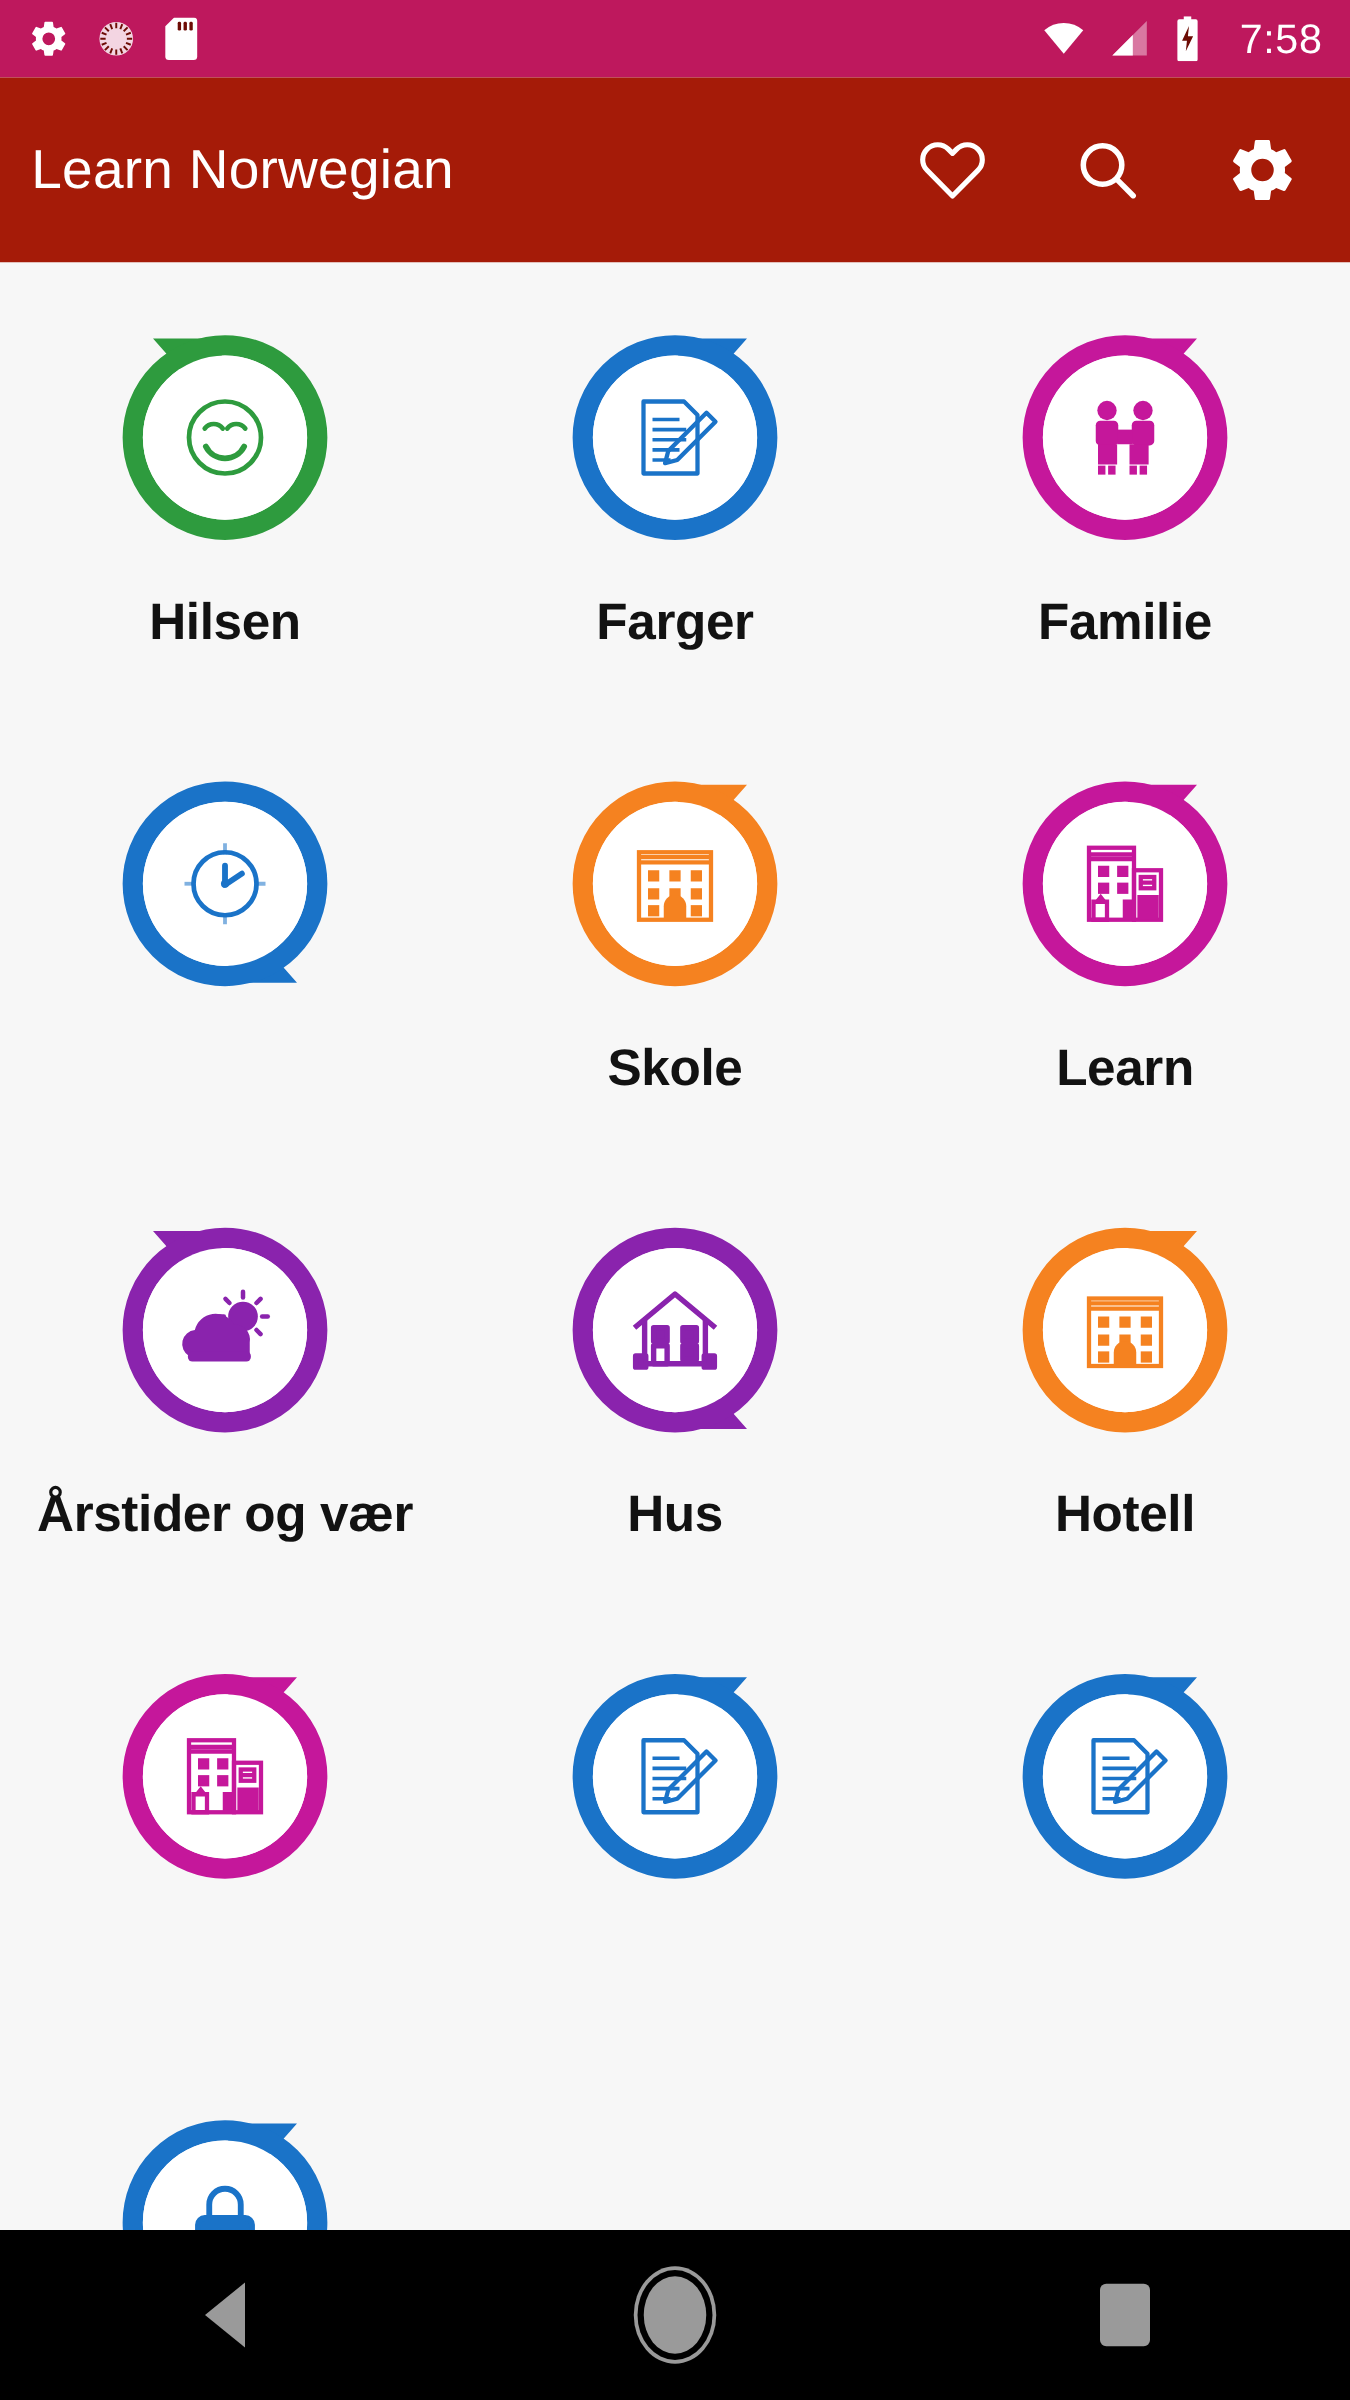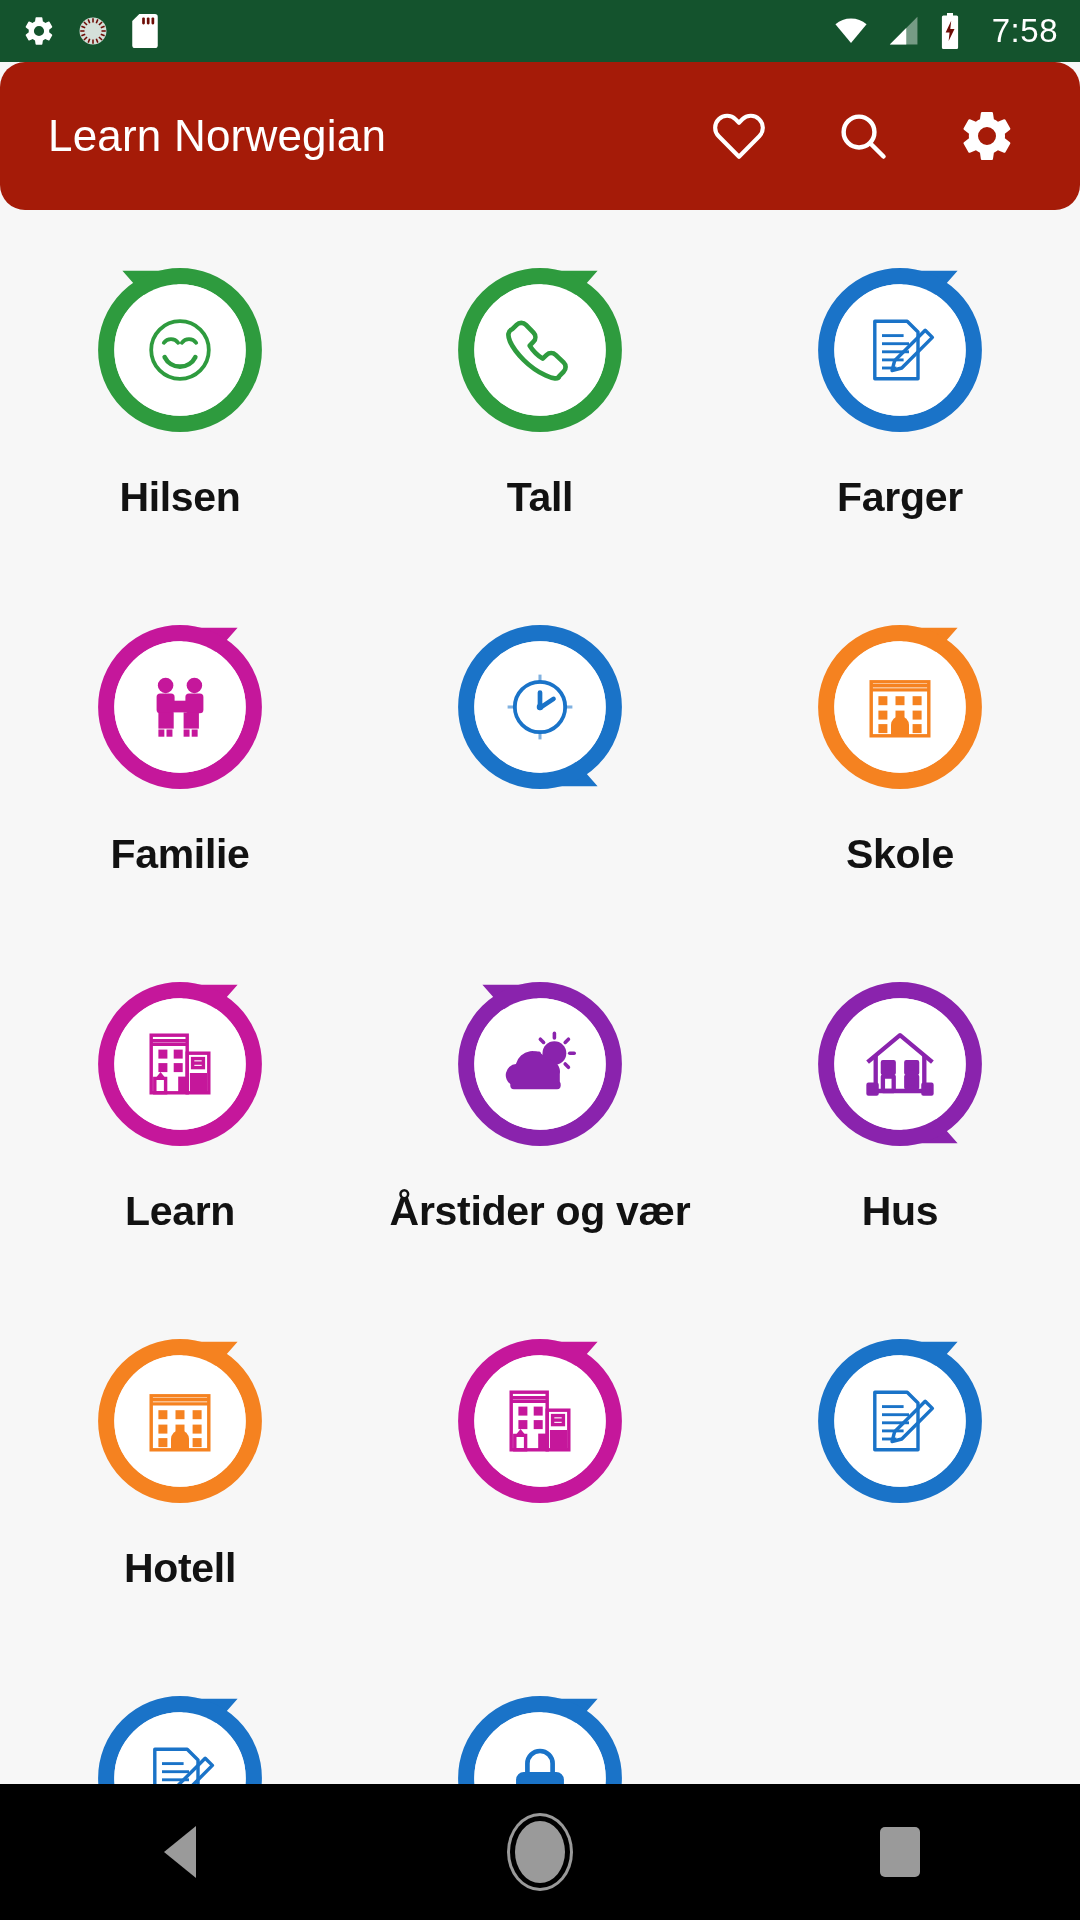--- a/index.html
+++ b/index.html
@@ -7,31 +7,31 @@
     width:1080px; height:1920px;
     background:#f7f7f7;
     font-family:"Liberation Sans", sans-serif;
     overflow:hidden;
   }
   .phone { position:relative; width:1080px; height:1920px; background:#f7f7f7; }
 
   
   .statusbar{
     position:absolute; top:0; left:0; width:1080px; height:62px;
-    background:#14532d; display:flex; align-items:center; padding:0 22px;
+    background:#be185d; display:flex; align-items:center; padding:0 22px;
   }
   .sb-left{ display:flex; align-items:center; gap:20px; }
   .sb-right{ margin-left:auto; display:flex; align-items:center; gap:16px; }
   .sb-time{ color:#fff; font-size:33px; letter-spacing:.5px; margin-left:14px; font-weight:400;}
   .sb-ico{ display:block; }
 
   
   .appbar{
     position:absolute; top:62px; left:0; width:1080px; height:148px;
-    background:#a51b08; display:flex; align-items:center; padding:0 48px;border-radius:25px;
+    background:#a51b08; display:flex; align-items:center; padding:0 25px;
   }
   .appbar-title{
     color:#ffffff; font-size:44px; font-weight:400; letter-spacing:.2px;
     white-space:nowrap;
   }
   .appbar-actions{ margin-left:auto; display:flex; align-items:center; gap:62px; padding-right:14px;}
   .act{ width:62px; height:62px; display:flex; align-items:center; justify-content:center; cursor:pointer;}
 
   
   .content{
@@ -166,35 +166,20 @@
       <path d="M-8.5 4 A9.5 9.5 0 0 0 8.5 4" stroke-width="2.6"></path>
                 </g>
               </g>
   </svg>
           </div>
           <div class="cell-label">Hilsen</div>
         </div>
         <div class="cell">
           <div class="bubble-wrap">
   <svg viewBox="0 0 100 100">
-    <path d="M82 6 L46 6 C56 16 56 30 52 40 Z" fill="#2e9b3e"></path>
-    <circle cx="50" cy="50" r="41" fill="none" stroke="#2e9b3e" stroke-width="9"></circle>
-    <circle cx="50" cy="50" r="36.5" fill="#ffffff"></circle>
-    <g transform="translate(50,50)">
-                <g fill="none" stroke="#2e9b3e" stroke-width="2.6" stroke-linejoin="round">
-      <path d="M-13 -14 a3.6 3.6 0 0 1 5.2 0l4.2 4.4a3.6 3.6 0 0 1 0 5l-2.1 2.2a23 23 0 0 0 7.2 7.2l2.2-2.1a3.6 3.6 0 0 1 5 0l4.4 4.2a3.6 3.6 0 0 1 0 5.2l-2.4 2.4C9.8 18.4 -2 12.6 -9 5.6 -16 -1.4 -20.4 -9.6 -15.4 -11.6z"></path>
-                </g>
-              </g>
-  </svg>
-          </div>
-          <div class="cell-label">Tall</div>
-        </div>
-        <div class="cell">
-          <div class="bubble-wrap">
-  <svg viewBox="0 0 100 100">
     <path d="M82 6 L46 6 C56 16 56 30 52 40 Z" fill="#1a73c8"></path>
     <circle cx="50" cy="50" r="41" fill="none" stroke="#1a73c8" stroke-width="9"></circle>
     <circle cx="50" cy="50" r="36.5" fill="#ffffff"></circle>
     <g transform="translate(50,50)">
                 <g fill="none" stroke="#1a73c8" stroke-width="1.9" stroke-linejoin="round">
       <path d="M-14 -16 h18 l6 6 v26 h-24 z"></path>
       <g stroke-width="1.6">
                     <line x1="-10" y1="-8" x2="2" y2="-8"></line>
                     <line x1="-10" y1="-3.5" x2="5" y2="-3.5"></line>
       <line x1="-10" y1="1" x2="5" y2="1"></line>

